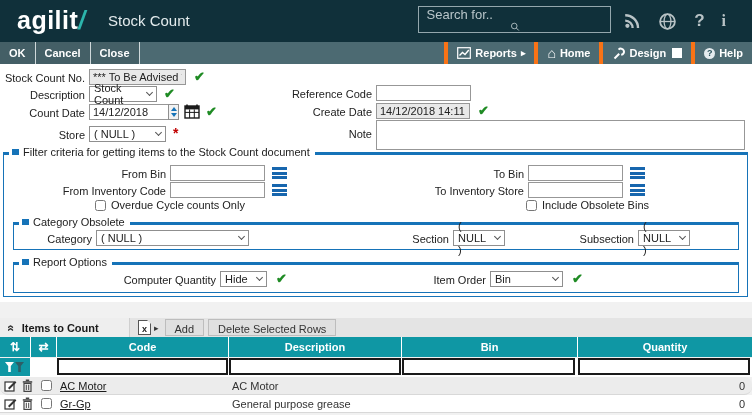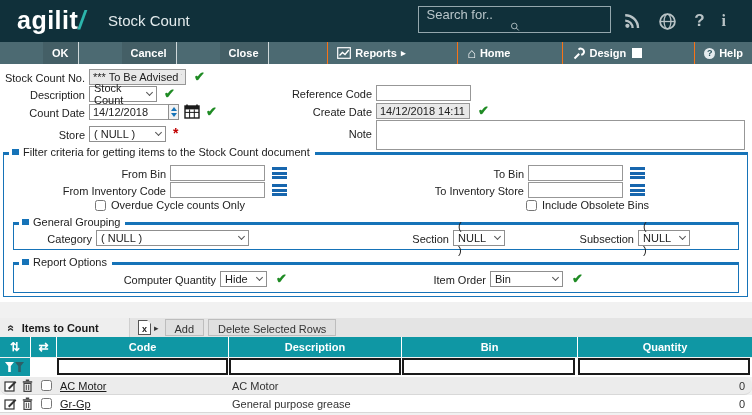--- a/index.html
+++ b/index.html
@@ -14,23 +14,23 @@
   .apptitle { position:absolute; left:108px; top:12px; font-size:15px; color:#e3ebed; }
   .searchbox { position:absolute; left:418px; top:6px; width:193px; height:27px; border:1px solid #94a7ad; display:flex; align-items:center; padding:0 6px;flex-direction:column; }
   .searchbox input { flex:1; background:transparent; border:none; outline:none; color:#cfd9dc; font-size:13px; font-family:"Liberation Sans",sans-serif; }
   .searchbox input::placeholder { color:#b9c6ca; }
   .hicons { position:absolute; right:26px; top:0; height:42px; display:flex; align-items:center; gap:17px; color:#b9c3c6; }
   .hicon-q { font-size:17px; font-weight:bold; }
   .hicon-i { font-size:16px; font-weight:bold; font-family:"Liberation Serif",serif; }
 
   
   .tbar { position:absolute; left:0; top:42px; width:752px; height:22px; background:#4c6a72; display:flex; align-items:stretch; color:#fff; }
-  .tbtn { display:flex; align-items:center; gap:4px; padding:0 9px; font-weight:bold; font-size:11px; background:rgba(0,0,0,0.10); border-right:1px solid #cfd8da; cursor:default;margin-left:43px; }
+  .tbtn { display:flex; align-items:center; gap:4px; padding:0 9px; font-weight:bold; font-size:11px; background:rgba(0,0,0,0.10); border-right:1px solid #cfd8da; cursor:default; }
   .tbar .spacer { flex:1; }
-  .tbtn.right { border-right:none; border-left:1px solid #f97316; background:transparent;align-items:center; }
+  .tbtn.right { border-right:none; border-left:4px solid #f97316; background:transparent;align-items:center; }
   .homeglyph { font-size:14px; line-height:11px; font-weight:bold; }
   .helpcirc { width:11px; height:11px; border-radius:50%; background:#e4ebee; color:#29515b; font-size:9px; font-weight:bold; display:flex; align-items:center; justify-content:center; }
   .designbox { width:10px; height:10px; background:#fff; margin-left:2px; }
 
   
   .content { position:absolute; left:0; top:64px; width:752px; height:238px; background:#fff; }
   .lbl { position:absolute; text-align:right; color:#222; line-height:13px; white-space:nowrap; }
   .inp { position:absolute; height:16px; border:1px solid #979797; background:#fff; font-size:11px; font-family:"Liberation Sans",sans-serif; padding:0 3px; color:#222; outline:none; }
   .inp.ro { background:#e9e9e9; }
   .sel { position:absolute; height:16px; border:1px solid #8f8f8f; background:#fff; display:flex; align-items:center; justify-content:space-between; padding:0 4px; cursor:default; }
@@ -227,21 +227,21 @@
       <span>Overdue Cycle counts Only</span>
     </div>
     <div class="cbrow" style="left:522px;top:44px;">
       <input type="checkbox" style="">
       <span>Include Obsolete Bins</span>
     </div>
 
     <div class="group" style="left:9px;top:67px;width:726px;height:28px;">
       <div class="gtitle">
           <span class="gmark"></span>
-          <span>General Grouping</span>
+          <span>Category Obsolete</span>
         </div>
       <div class="lbl" style="left:0;top:8px;width:78px;">Category</div>
       <div class="sel" style="left:82px;top:5px;width:153px;">
           <span>( NULL )</span>
           <span class="chev"></span>
         </div>
       <div class="lbl" style="left:387px;top:8px;width:48px;">Section</div>
       <div class="sel" style="left:439px;top:5px;width:52px;">
           <span>( NULL )</span>
           <span class="chev"></span>

